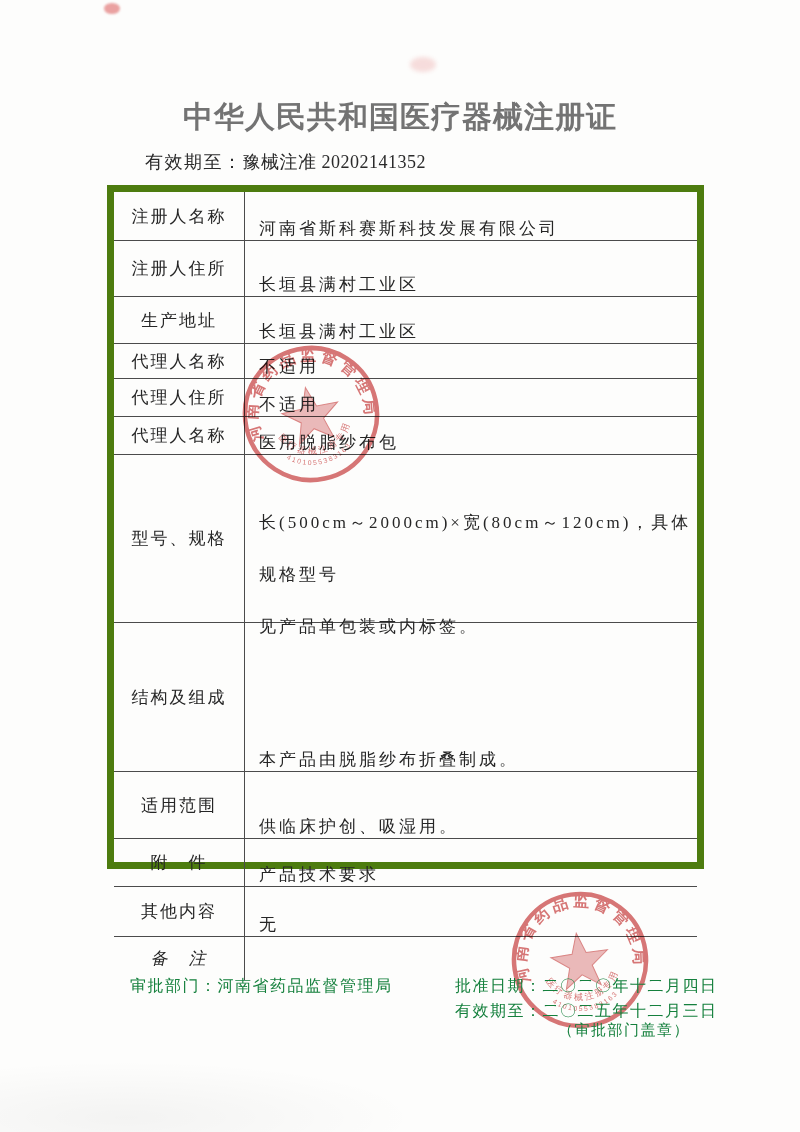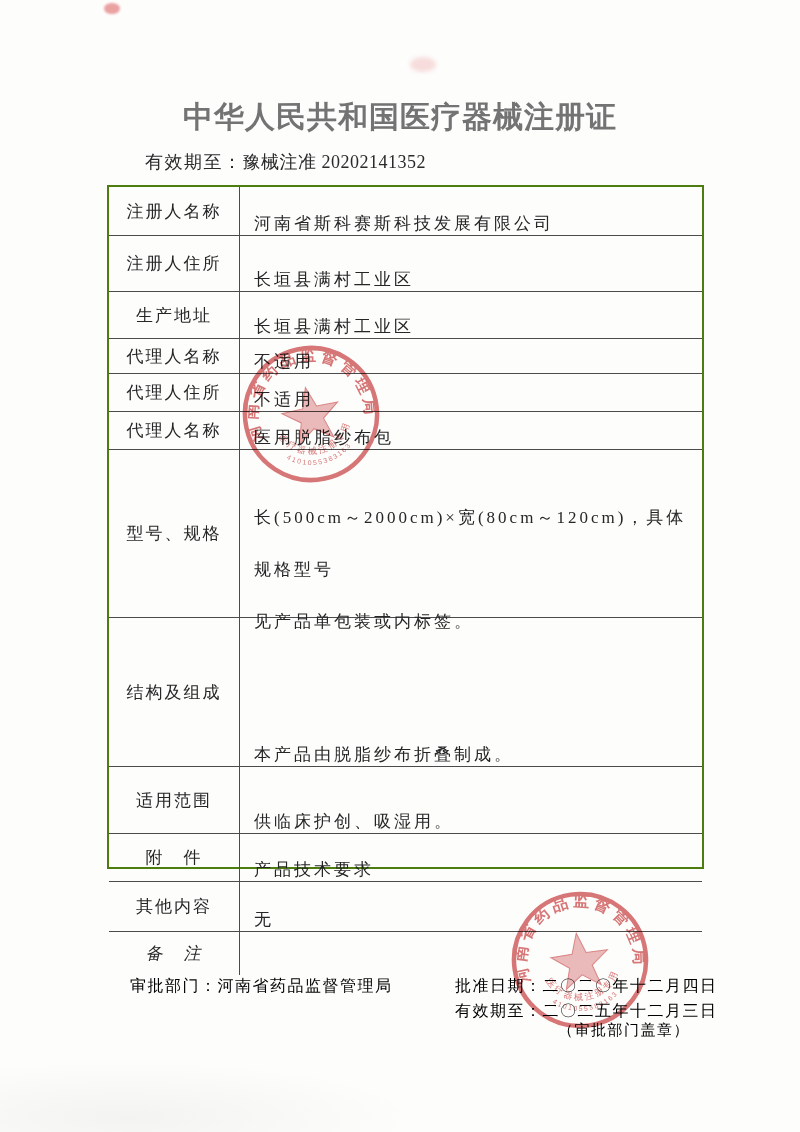--- a/index.html
+++ b/index.html
@@ -12,37 +12,37 @@
          font-family:"Liberation Sans", sans-serif;font-weight:900;
          font-size:30px;letter-spacing:1px;color:#737373;}
 
   
   .regline{position:absolute;left:145px;top:150px;font-size:18px;
            letter-spacing:1.5px;color:#2a2a2a;}
   .regline .num{letter-spacing:.5px;}
 
   
   .cert-table{position:absolute;left:107px;top:185px;width:597px;height:684px;
-              border:2px solid #4d7c0f;box-sizing:border-box;}
+              border:7px solid #4d7c0f;box-sizing:border-box;}
   .row{display:flex;box-sizing:border-box;border-bottom:1px solid #4b4b4b;}
   .row:last-child{border-bottom:none;font-style:italic;}
   .cell{box-sizing:border-box;}
   .label{width:131px;border-right:1px solid #4b4b4b;display:flex;
          align-items:center;justify-content:center;font-size:17px;
          letter-spacing:2px;text-align:center;}
   .value{flex:1;display:flex;flex-direction:column;justify-content:flex-end;
          padding-left:14px;font-size:17px;letter-spacing:3px;}
   .value span{display:block;}
   .r0{height:49px}.r1{height:56px}.r2{height:47px}.r3{height:35px}
   .r4{height:38px}.r5{height:38px}.r6{height:168px}.r7{height:149px}
   .r8{height:67px}.r9{height:48px}.r10{height:50px}.r11{height:43px}
   .r6 .value{justify-content:flex-start;padding-top:42px;line-height:52px;}
 
   
-  .foot{position:absolute;font-size:16px;letter-spacing:1.5px;color:#000000;}
+  .foot{position:absolute;font-size:16px;letter-spacing:1.5px;color:#15803d;}
   .foot-dept{left:130px;top:976px;}
   .foot-date{left:455px;top:976px;}
   .foot-valid{left:455px;top:1001px;}
   .foot-seal-note{left:558px;top:1021px;font-size:15px;}
 
   
   .stamp{position:absolute;color:#cd5050;opacity:.78;mix-blend-mode:multiply;
          filter:blur(.3px);}
   .stamp text{fill:currentColor;font-family:"Liberation Sans", sans-serif;}
   .stamp .ring{font-size:16px;letter-spacing:4px;font-weight:bold;}

